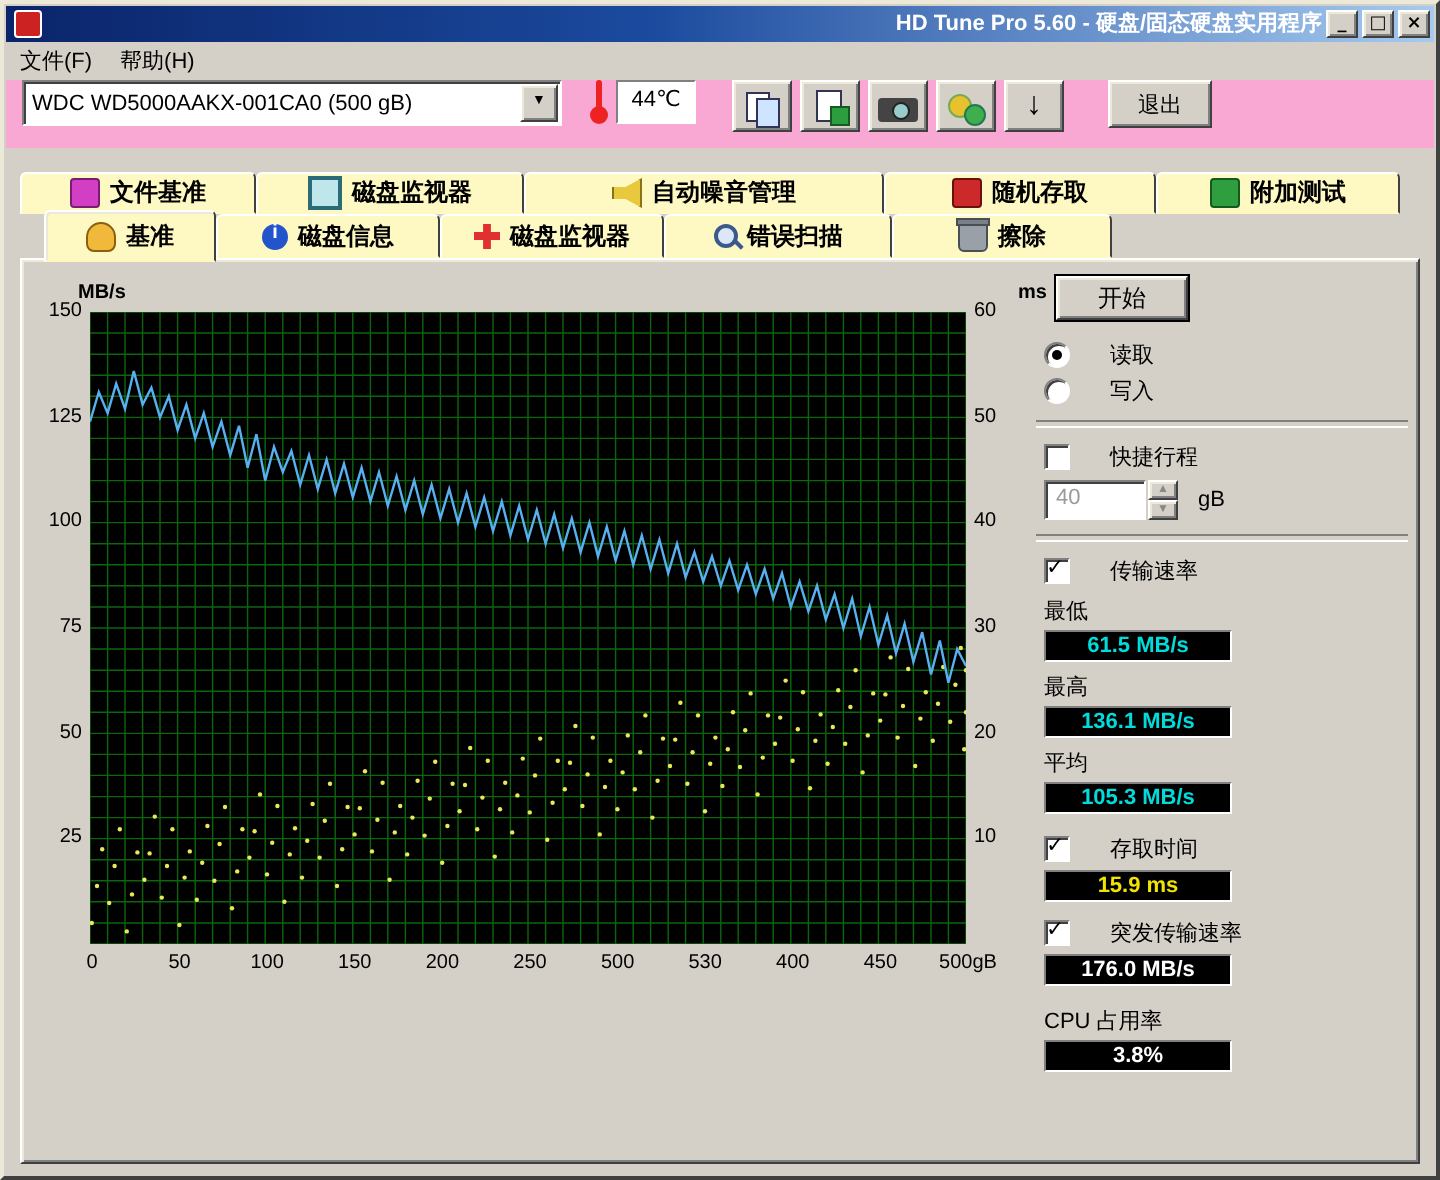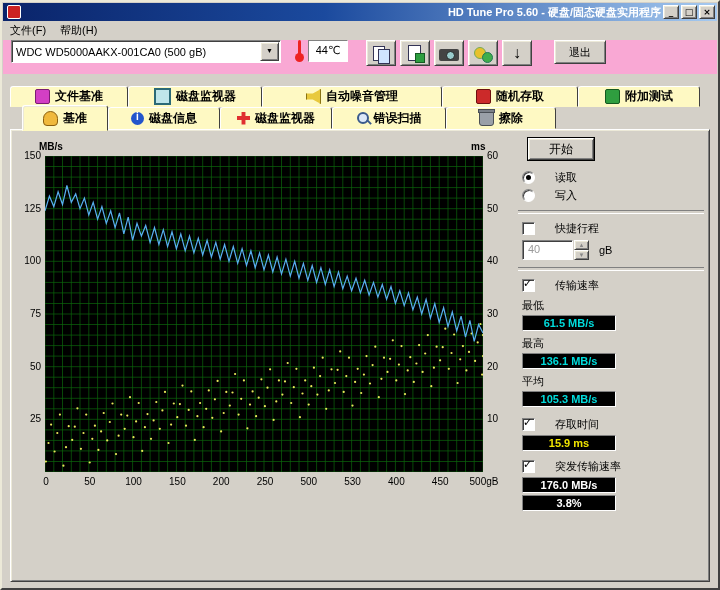--- a/index.html
+++ b/index.html
@@ -66,21 +66,21 @@
   .ti-folder::before{content:"";position:absolute;left:-1px;top:-4px;width:6px;height:3px;background:#f0c040;border:1px solid #8a6a10;border-bottom:none;}
   .ti-erase{background:#9aa0a8;border:1px solid #4a4f55;border-radius:1px 1px 3px 3px;}
   .ti-erase::before{content:"";position:absolute;left:-2px;top:-3px;width:15px;height:2px;background:#7a8088;border:1px solid #4a4f55;}
   
   .page{position:absolute;left:8px;right:8px;top:127px;bottom:6px;background:#d4d0c8;
     border:1px solid;border-color:#fff #404040 #404040 #fff;box-shadow:inset 1px 1px 0 #ece9d8,inset -1px -1px 0 #808080;}
   
   .chart-wrap{position:absolute;left:2px;top:0;width:502px;height:372px;}
   .axlab{position:absolute;top:11px;font-size:10px;font-weight:bold;}
   .axlab-l{left:26px;}
-  .axlab-r{left:458px;}
+  .axlab-r{left:496px;}
   .plot{position:absolute;left:32px;top:26px;width:438px;height:316px;background:#000;}
   .plot svg{display:block;}
   .ytick{position:absolute;left:2px;width:26px;text-align:right;font-size:10px;}
   .ytick.r{left:474px;width:30px;text-align:left;}
   .xtick{position:absolute;top:346px;width:34px;text-align:center;font-size:10px;}
   
   .side{position:absolute;left:505px;top:4px;width:196px;}
   .start-btn{display:block;width:66px;height:22px;margin:4px 0 10px 12px;font-size:12px;
     outline:1px solid #000;cursor:default;}
   .opt-row{display:flex;align-items:center;gap:20px;margin:3px 0 3px 6px;cursor:default;}
@@ -518,17 +518,18 @@
         <span>存取时间</span>
       </div>
       <div class="stat-box v-yellow">15.9 ms</div>
 
       <div class="opt-row" style="margin-top:8px">
         <span class="cb checked"></span>
         <span>突发传输速率</span>
       </div>
       <div class="stat-box v-white">176.0 MB/s</div>
 
+      <div class="stat-label" style="margin-top:10px">CPU 占用率</div>
       <div class="stat-box v-white">3.8%</div>
     </div>
 
   </div>
 </div>
 
 </body></html>

